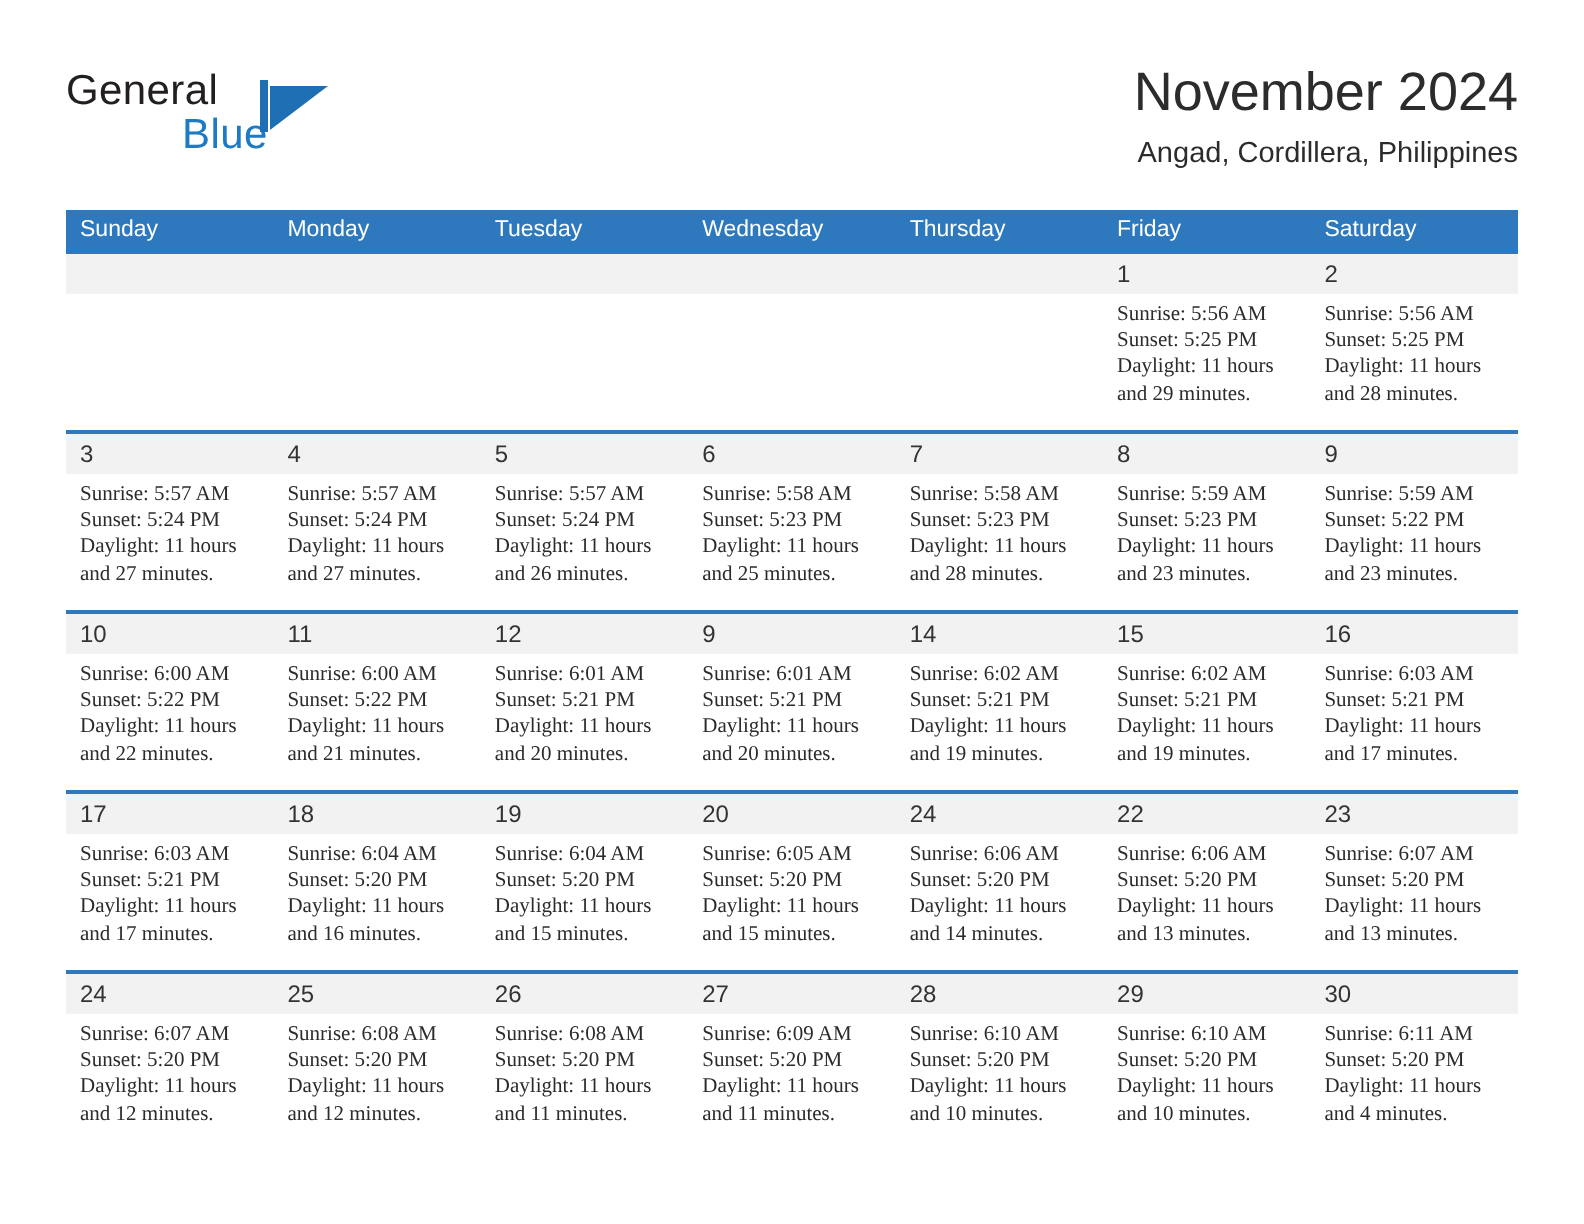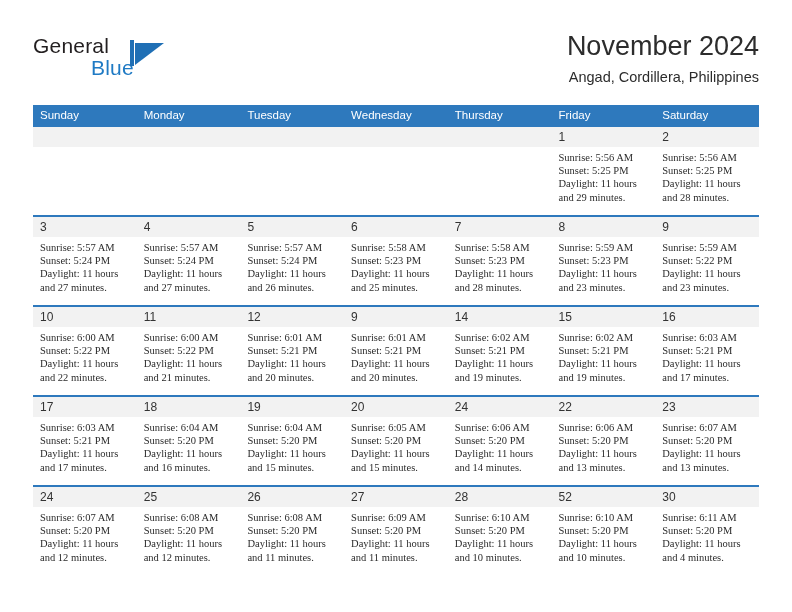--- a/index.html
+++ b/index.html
@@ -568,21 +568,21 @@
                 <div class="info">
                   <div>Sunrise: 6:10 AM</div>
                   <div>Sunset: 5:20 PM</div>
                   <div>Daylight: 11 hours</div>
                   <div>and 10 minutes.</div>
                 </div>
               </div>
             </td>
           <td>
               <div class="cell">
-                <span class="daynum">52</span>
+                <span class="daynum">29</span>
                 <div class="info">
                   <div>Sunrise: 6:10 AM</div>
                   <div>Sunset: 5:20 PM</div>
                   <div>Daylight: 11 hours</div>
                   <div>and 10 minutes.</div>
                 </div>
               </div>
             </td>
           <td>
               <div class="cell">

